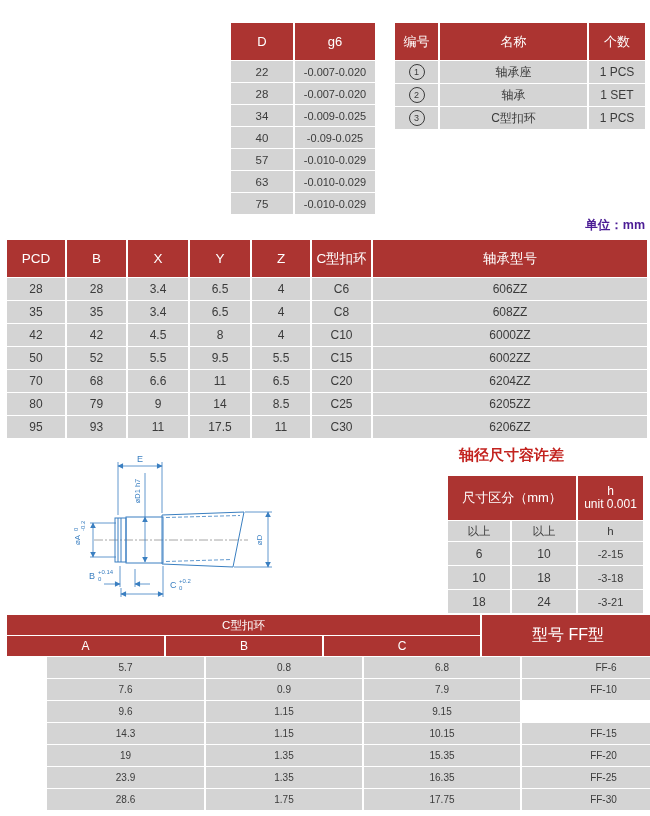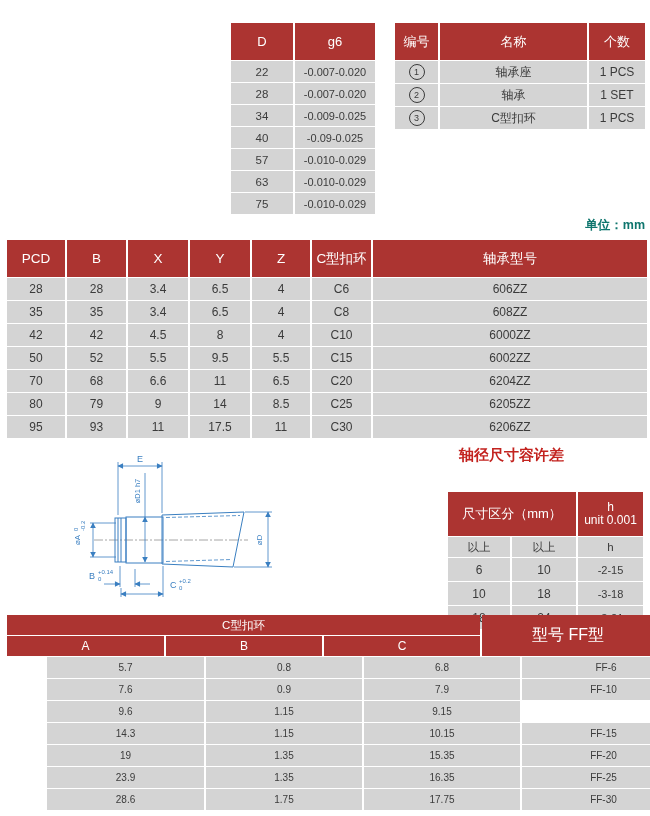--- a/index.html
+++ b/index.html
@@ -17,30 +17,30 @@
   .t-fit .dr{height:21px;font-size:11.5px;}
   .fc-d{width:62px;}.fc-g{width:80px;}
   
   .t-parts{left:395px;top:23px;}
   .t-parts .hd{height:37px;font-size:13px;}
   .t-parts .dr{height:22px;font-size:12px;}
   .pc-no{width:43px;}.pc-name{width:147px;}.pc-qty{width:56px;}
   .circ{width:14px;height:14px;border:1.3px solid #3b3b3b;border-radius:50%;
         display:flex;align-items:center;justify-content:center;font-size:9px;line-height:9px;}
   
-  .unit{position:absolute;right:5px;top:217px;font-size:12.5px;color:#0f766e;font-weight:600;}
+  .unit{position:absolute;right:5px;top:217px;font-size:12.5px;color:#4c1d95;font-weight:600;}
   
   .t-main{left:7px;top:240px;}
   .t-main .hd{height:37px;font-size:13.5px;}
   .t-main .dr{height:22px;font-size:12px;}
   .mc0{width:58px;}.mc1{width:59px;}.mc2{width:60px;}.mc3{width:60px;}
   .mc4{width:58px;}.mc5{width:59px;}.mc6{width:274px;}
   
   .tol-title{position:absolute;left:459px;top:446px;font-size:15px;font-weight:700;color:#c3231f;}
-  .t-tol{left:448px;top:492px;align-items:center;}
+  .t-tol{left:448px;top:476px;align-items:center;}
   .t-tol .hd{height:44px;font-size:13px;}
   .t-tol .sub{height:20px;font-size:11.5px;}
   .t-tol .dr{height:23px;font-size:12px;}
   .tc-range{width:128px;}.tc-h{width:65px;}
   .tc0{width:62px;}.tc1{width:64px;}.tc2{width:65px;}
   .hhead{flex-direction:column;line-height:13px;font-size:12px;}
   
   .t-cring{left:7px;top:615px;}
   .t-cring .dr{height:21px;font-size:10px;padding-left:40px;}
   .ch-left{display:flex;flex-direction:column;gap:1px;width:473px;}

